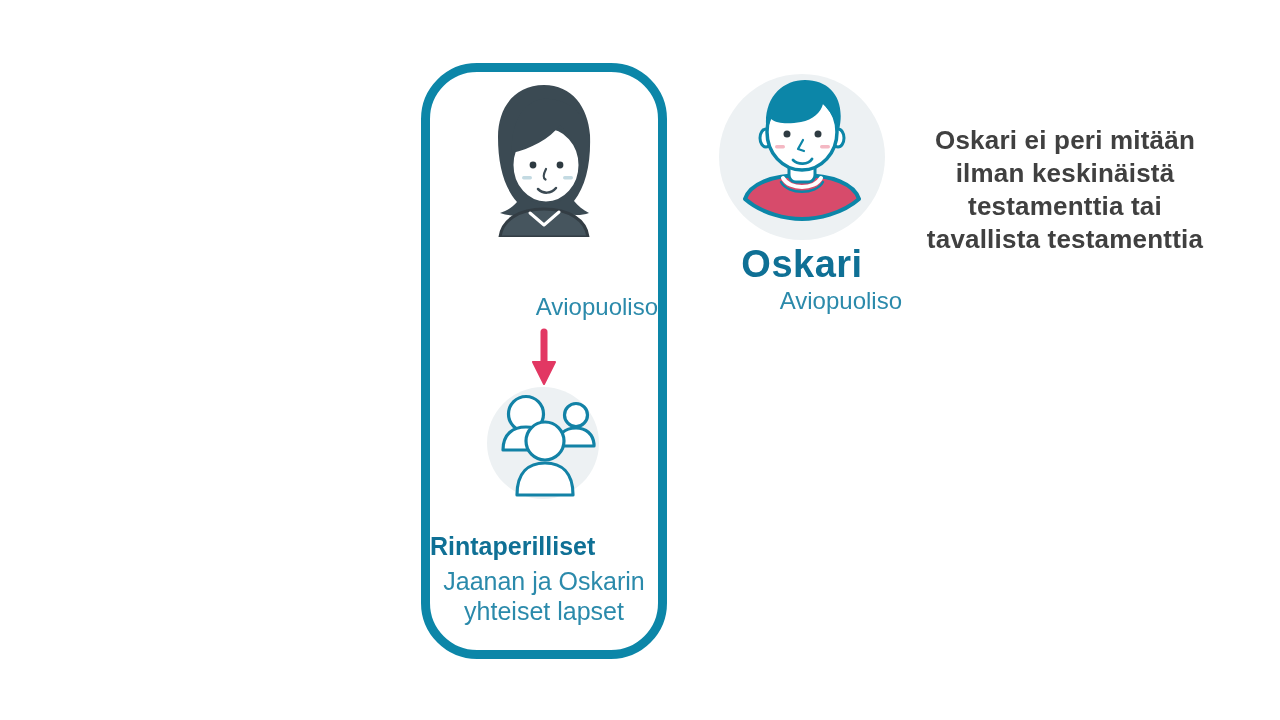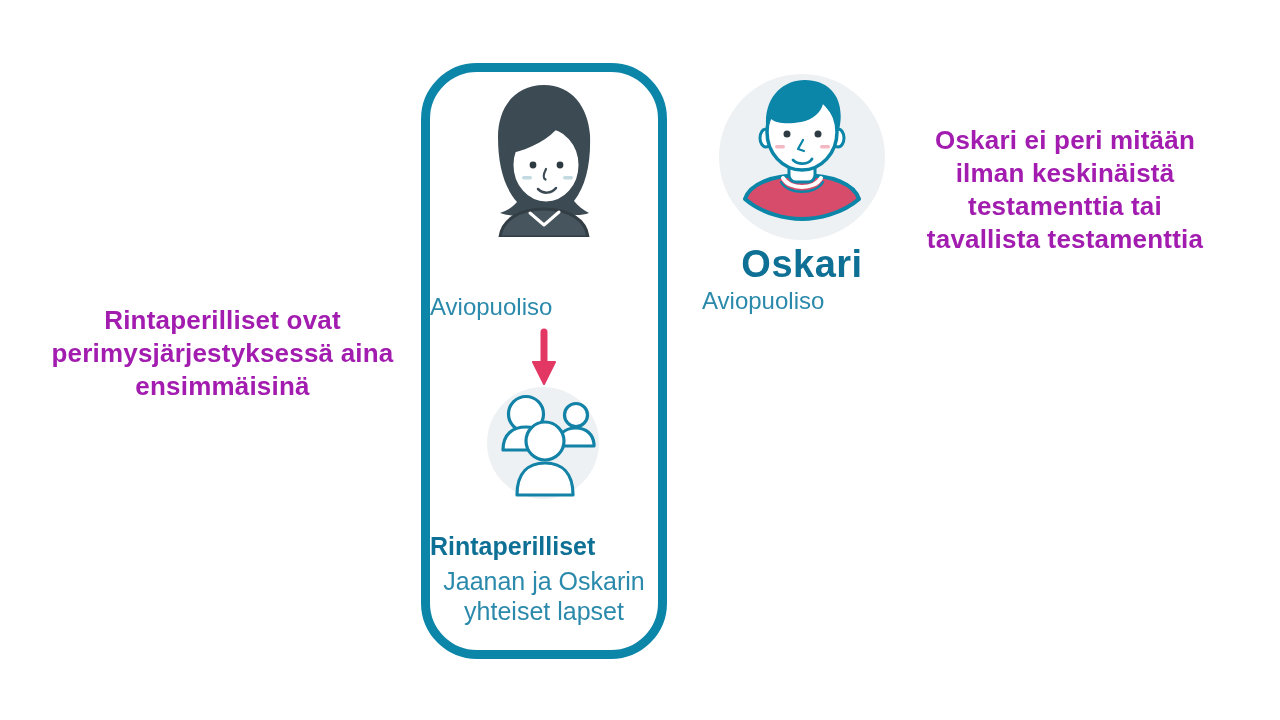--- a/index.html
+++ b/index.html
@@ -10,21 +10,21 @@
     position: relative;
     width: 1280px;
     height: 720px;
     background: #ffffff;
     overflow: hidden;
   }
 
   
   .note {
     position: absolute;
-    color: #a21caf;
+    color: #404040;
     font-weight: bold;
     font-size: 26px;
     line-height: 33px;
     text-align: center;
     white-space: pre-line;
     letter-spacing: 0.2px;
   }
   .note-left  { left: 35px;  top: 304px; width: 375px; }
   .note-right { left: 897px; top: 124px; width: 336px; }
 
@@ -47,21 +47,21 @@
     width: 100%;
     text-align: center;
     color: #0f7095;
     font-weight: bold;
     font-size: 38px;
     line-height: 40px;
     letter-spacing: 0.5px;
   }
   .person-role {
     width: 100%;
-    text-align: left;
+    text-align: right;
     color: #2b8aab;
     font-size: 24px;
     line-height: 26px;
   }
   .family-box .person-name { top: 172px; }
   .family-box .person-role { top: 222px; }
 
   .arrow-down { top: 256px; left: 50%; transform: translateX(-50%); }
 
   .heirs-icon { top: 314px; left: 50%; transform: translateX(-50%); }
@@ -95,23 +95,20 @@
   .oskari-figure svg { display: block; margin: 0 auto; }
   .oskari-figure .person-name { display: block; margin-top: 2px; }
   .oskari-figure .person-role { display: block; margin-top: 4px; }
   .oskari-figure .person-name, .oskari-figure .person-role { position: static; }
 </style>
 </head>
 <body>
 
 <div class="stage">
 
-  <div class="note note-left">Rintaperilliset ovat
-perimysjärjestyksessä aina
-ensimmäisinä</div>
 
   <div class="family-box">
 
     <svg class="avatar-jaana" width="110" height="154" viewBox="0 0 110 154" aria-hidden="true">
       <path d="M55 2 C26 2 9 24 9 54 C9 82 15 104 28 119 C23 125 17 128 11 130 C26 135 39 132 47 126 L66 126 C76 132 89 134 100 130 C94 127 89 123 85 118 C97 103 102 80 101 52 C99 24 83 2 55 2 Z" fill="#3b4a53"></path>
       <ellipse cx="57" cy="82" rx="34" ry="38" fill="#ffffff" stroke="#3b4a53" stroke-width="3"></ellipse>
       <path d="M23 70 C21 36 38 14 60 16 C85 18 100 36 100 60 C100 69 98 77 95 83 C87 61 79 50 71 42 C61 56 41 66 23 70 Z" fill="#3b4a53"></path>
       <circle cx="44" cy="82" r="3.4" fill="#2e3a41"></circle>
       <circle cx="71" cy="82" r="3.4" fill="#2e3a41"></circle>
       <rect x="33" y="93" width="10" height="3.4" rx="1.7" fill="#c3dae2"></rect>

